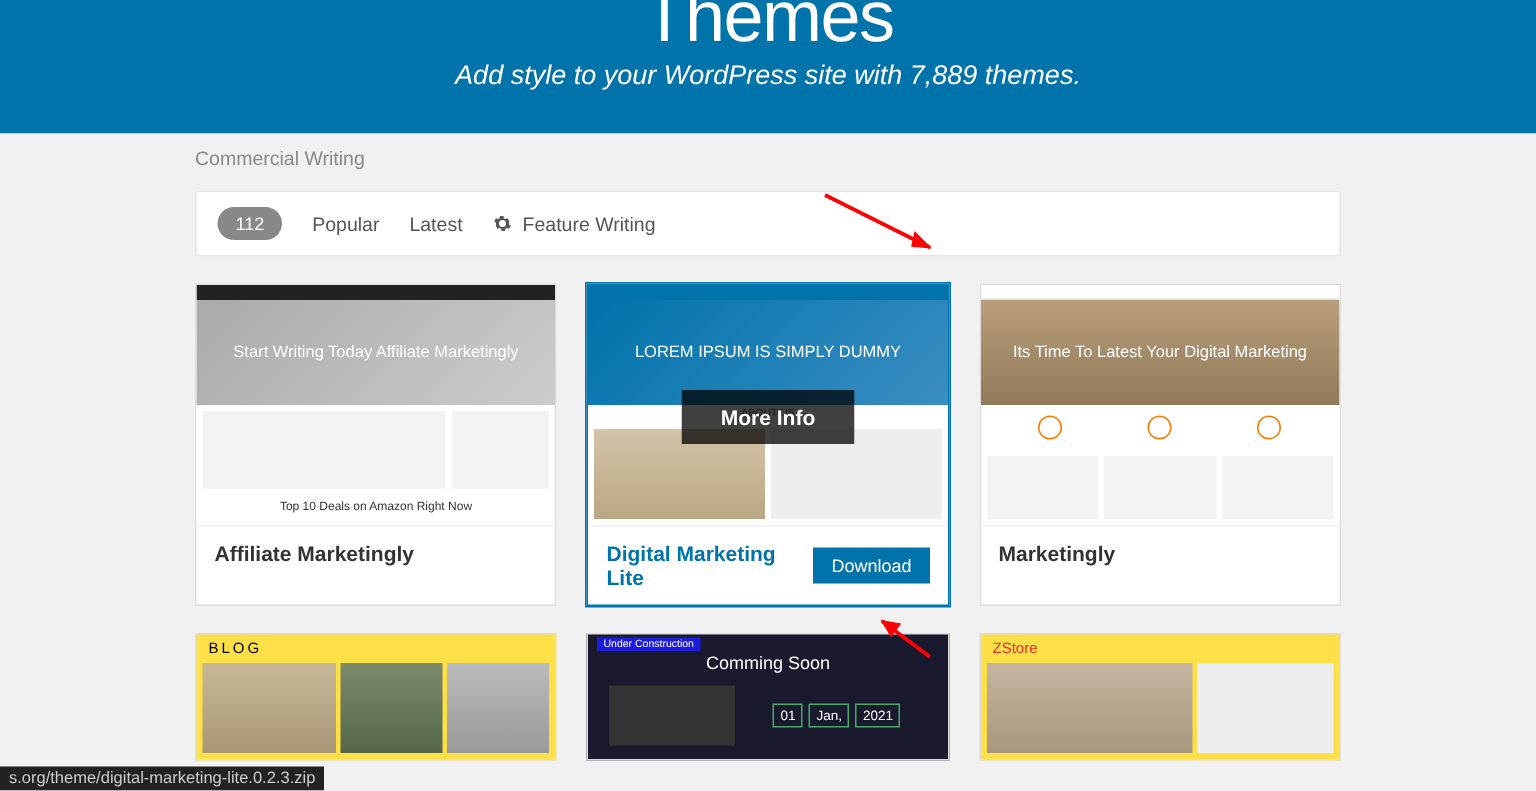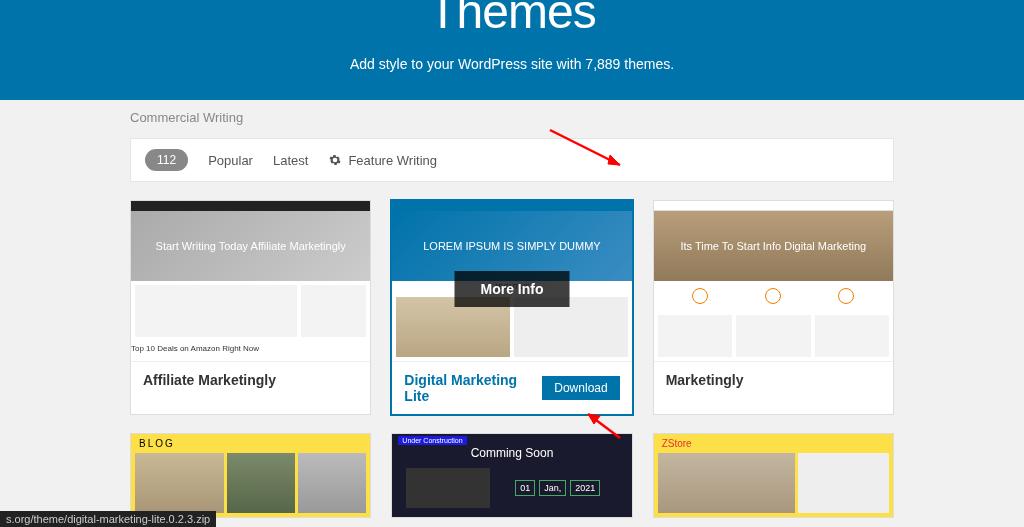--- a/index.html
+++ b/index.html
@@ -18,23 +18,24 @@
       padding: 0 0 28px 0;
     }
     .hero h1 {
       font-size: 48px;
       font-weight: 300;
       line-height: 1;
       margin-top: -12px;
       letter-spacing: -1px;
     }
     .hero p {
-      font-size: 14px;
+      font-size: 18px;
       font-weight: 300;
-      margin-top: 20px;
+      margin-top: 4px;
+      font-style: italic;
     }
     .sub-nav {
       background: #f1f1f1;
       padding: 8px 130px 0 130px;
     }
     .sub-nav a {
       color: #888;
       font-size: 13px;
       text-decoration: none;
     }
@@ -206,21 +207,21 @@
   <div class="theme-card">
     <div class="thumb">
       <div class="thumb-inner">
         <div class="mock-bar"></div>
         <div class="mock-heroimg">Start Writing Today
 Affiliate Marketingly</div>
         <div class="mock-body">
             <div class="mock-col"></div>
             <div class="mock-col" style="flex:0.4;"></div>
           </div>
-        <div style="height:20px;background:#fff;font-size:8px;padding-top:3px;color:#333;">Top 10 Deals on Amazon Right Now</div>
+        <div style="height:20px;background:#fff;text-align:center;font-size:8px;padding-top:3px;color:#333;">Top 10 Deals on Amazon Right Now</div>
       </div>
     </div>
     <div class="theme-footer">
       <span class="theme-title">Affiliate Marketingly</span>
     </div>
   </div>
 
   <div class="theme-card highlighted">
     <div class="thumb">
       <div class="thumb-inner">
@@ -237,21 +238,21 @@
     <div class="theme-footer">
       <span class="theme-title" style="color:#0073aa;">Digital Marketing Lite</span>
       <button class="download-btn">Download</button>
     </div>
   </div>
 
   <div class="theme-card">
     <div class="thumb">
       <div class="thumb-inner">
         <div class="mock-bar" style="background:#fff;border-bottom:1px solid #ddd;"></div>
-        <div class="mock-heroimg clothes">Its Time To Start Info
+        <div class="mock-heroimg clothes">Its Time To Latest Your
 Digital Marketing</div>
         <div class="mock-icons">
             <div class="mock-circ"></div>
             <div class="mock-circ"></div>
             <div class="mock-circ"></div>
           </div>
         <div class="mock-body">
             <div class="mock-col"></div>
             <div class="mock-col"></div>
             <div class="mock-col"></div>

